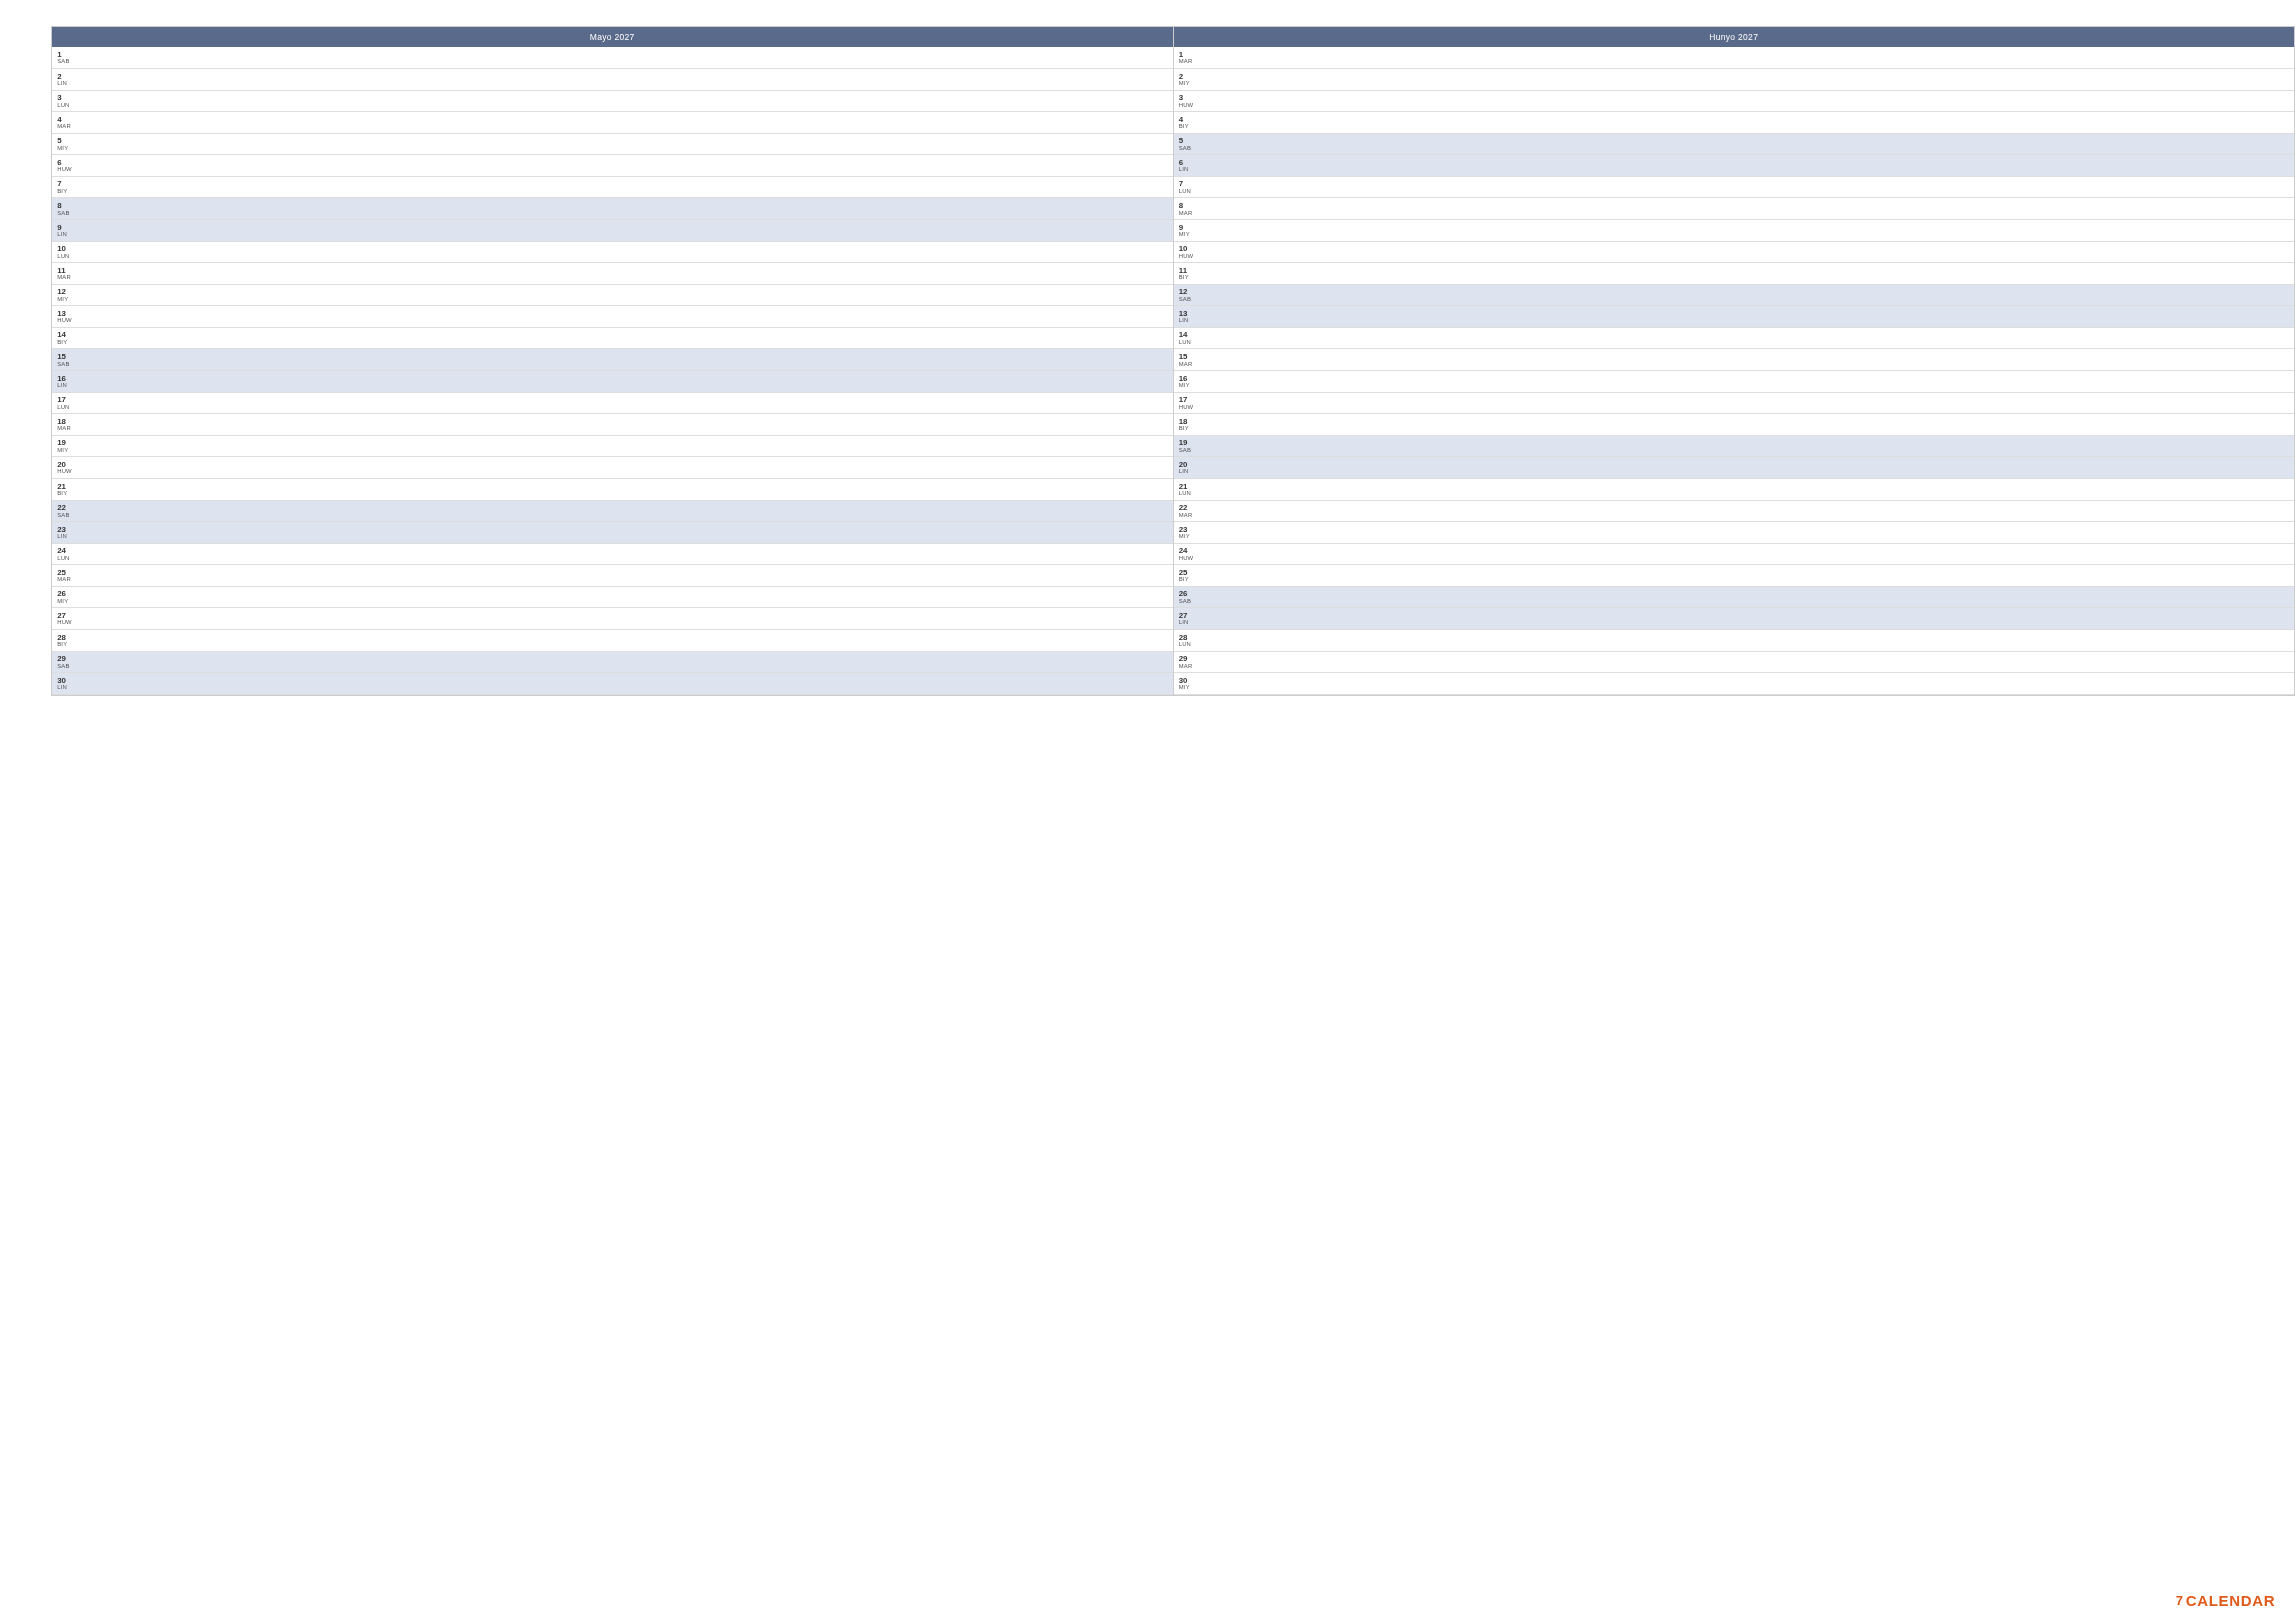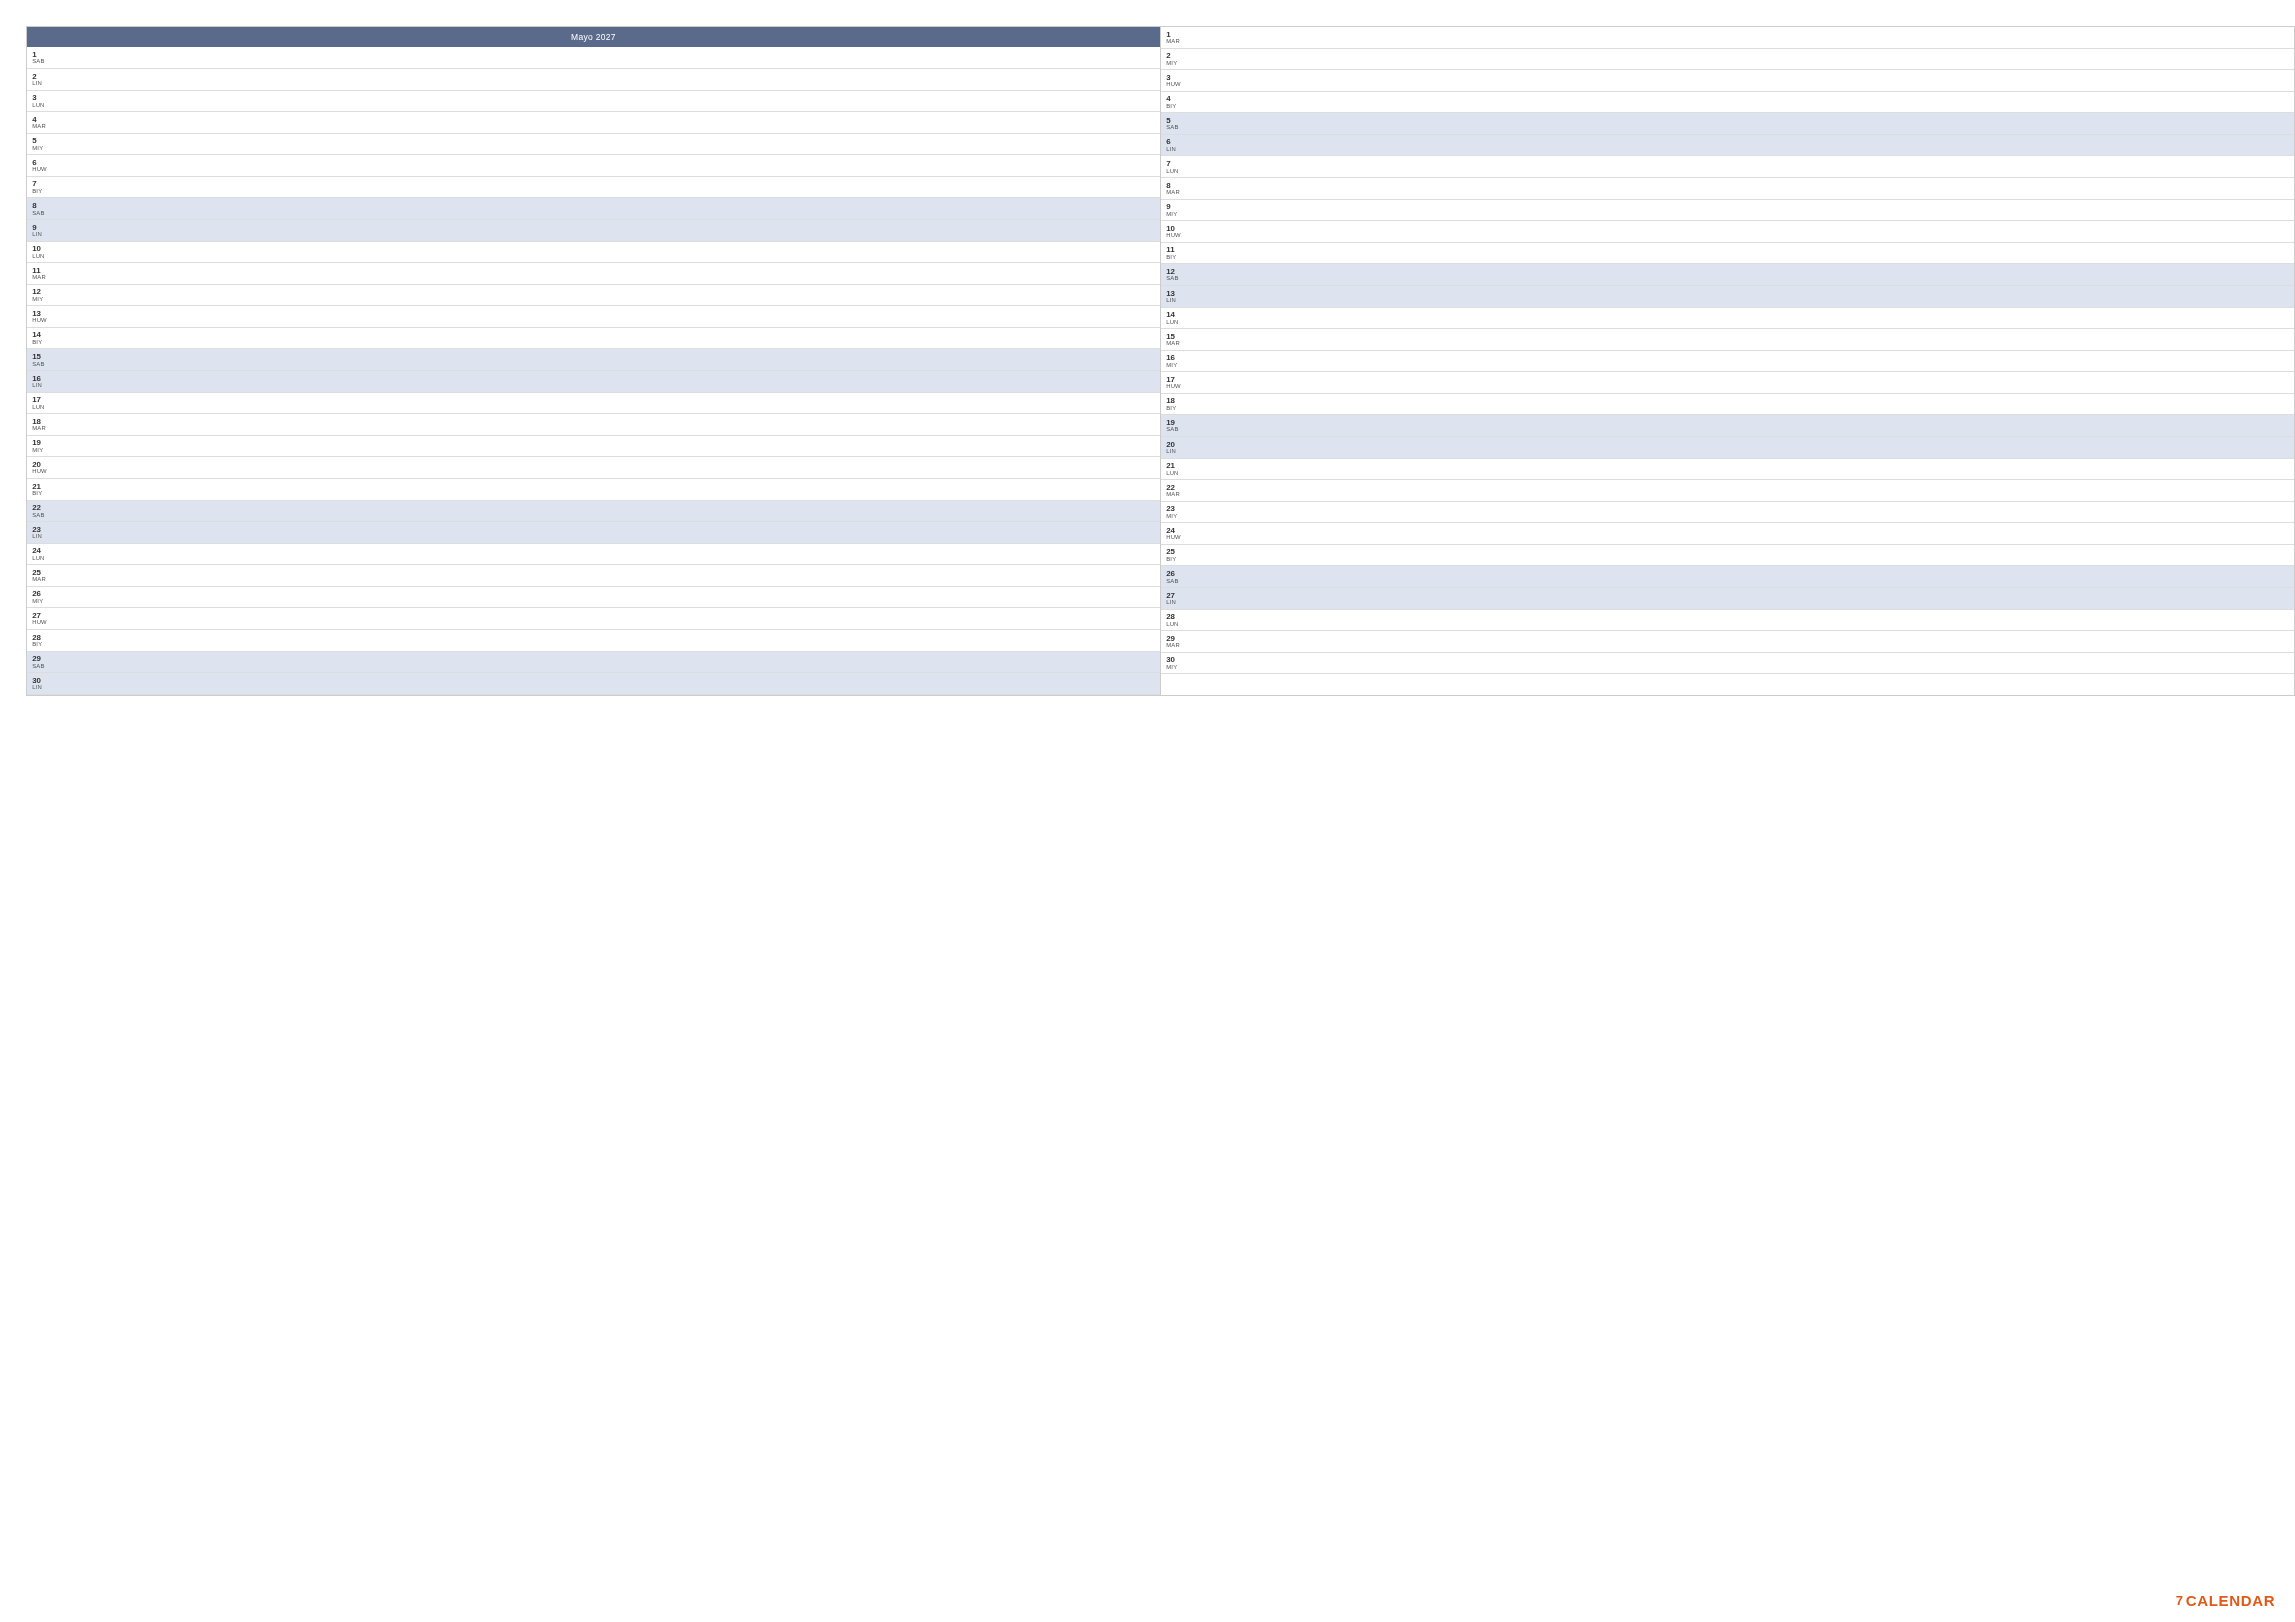--- a/index.html
+++ b/index.html
@@ -74,21 +74,21 @@
     .footer-text {
       color: #e05a1a;
       font-size: 15px;
       font-weight: bold;
       letter-spacing: 0.7px;
     }
   </style>
 </head>
 <body>
 
-<div style="padding: 13px; background: #fff; min-height: 100vh;">
+<div style="padding: 13px; background: #fff; min-height: 100vh; margin-left: 25px;">
   <div class="calendar-container" id="calendar-main">
       <div class="month-column">
         <div class="month-header">Mayo 2027</div>
         <div class="day-row">
           <div class="day-info">
             <div class="day-number">1</div>
             <div class="day-name">SAB</div>
           </div>
         </div>
         <div class="day-row">
@@ -260,20 +260,21 @@
           </div>
         </div>
         <div class="day-row highlighted">
           <div class="day-info">
             <div class="day-number">30</div>
             <div class="day-name">LIN</div>
           </div>
         </div>
       </div>
       <div class="month-column">
+        <div class="month-header">Hunyo 2027</div>
         <div class="day-row">
           <div class="day-info">
             <div class="day-number">1</div>
             <div class="day-name">MAR</div>
           </div>
         </div>
         <div class="day-row">
           <div class="day-info">
             <div class="day-number">2</div>
             <div class="day-name">MIY</div>

